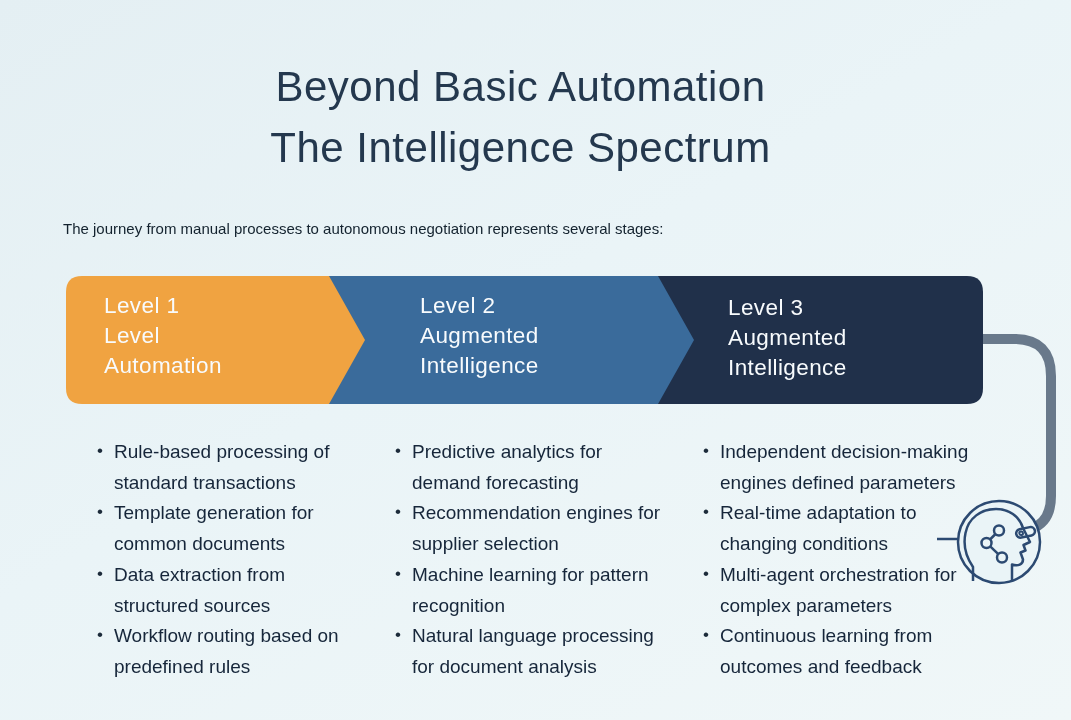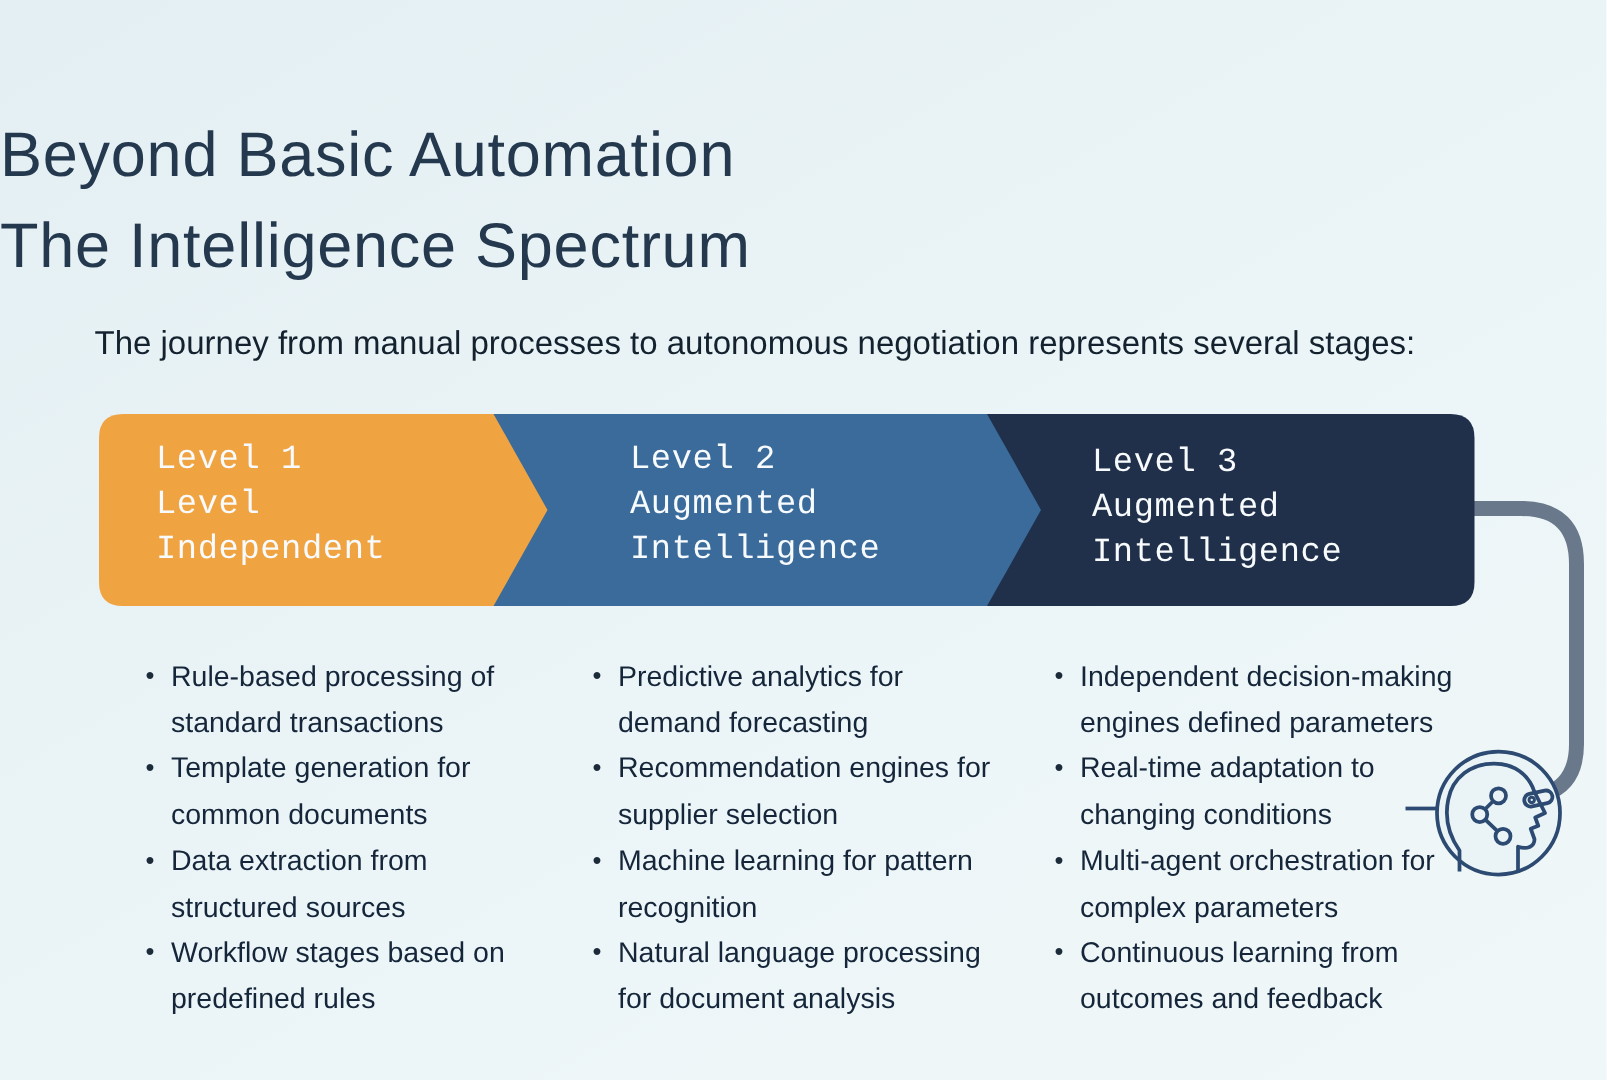--- a/index.html
+++ b/index.html
@@ -9,47 +9,46 @@
     height: 720px;
     overflow: hidden;
     background: linear-gradient(150deg, #e4eff3 0%, #eaf4f7 45%, #f0f7f8 100%);
     font-family: "Liberation Sans", sans-serif;
     color: #16263a;
   }
   .deco-layer { position: absolute; inset: 0; width: 1071px; height: 720px; }
 
   .title {
     position: absolute;
-    left: 0; top: 72px; width: 1041px;
-    text-align: left;
+    left: 0; top: 56px; width: 1041px;
+    text-align: center;
     font-size: 42px;
     line-height: 61px;
     font-weight: 400;
     color: #24384e;
     letter-spacing: 0.5px;
   }
   .subtitle {
     position: absolute;
     left: 63px; top: 217px; width: 960px;
-    font-size: 22px;
+    font-size: 15px;
     line-height: 24px;
     font-weight: 400;
     color: #13222e;
   }
 
   .chevron-label {
     position: absolute;
     top: 291px;
     width: 240px;
     color: #f8fbfd;
     font-size: 22.5px;
     line-height: 30px;
     letter-spacing: 0.4px;
     font-weight: 400;
-    font-family: Liberation Mono, monospace;
   }
   .chevron-label span { display: block; }
   .label-1 { left: 104px; }
   .label-2 { left: 420px; }
   .label-3 { left: 718px; top: 293px; margin-left: 10px; }
 
   .bullets {
     position: absolute;
     top: 419px;
     margin: 18px;
@@ -108,40 +107,40 @@
   <div class="title">
     <div>Beyond Basic Automation</div>
     <div>The Intelligence Spectrum</div>
   </div>
 
   <div class="subtitle">The journey from manual processes to autonomous negotiation represents several stages:</div>
 
   <div class="chevron-label label-1">
     <span>Level 1</span>
     <span>Level</span>
-    <span>Independent</span>
+    <span>Automation</span>
   </div>
 
   <div class="chevron-label label-2">
     <span>Level 2</span>
     <span>Augmented</span>
     <span>Intelligence</span>
   </div>
 
   <div class="chevron-label label-3">
     <span>Level 3</span>
     <span>Augmented</span>
     <span>Intelligence</span>
   </div>
 
   <ul class="bullets col-1">
     <li>Rule-based processing of standard transactions</li>
     <li>Template generation for common documents</li>
     <li>Data extraction from structured sources</li>
-    <li>Workflow stages based on predefined rules</li>
+    <li>Workflow routing based on predefined rules</li>
   </ul>
 
   <ul class="bullets col-2">
     <li>Predictive analytics for demand forecasting</li>
     <li>Recommendation engines for supplier selection</li>
     <li>Machine learning for pattern recognition</li>
     <li>Natural language processing for document analysis</li>
   </ul>
 
   <ul class="bullets col-3">

